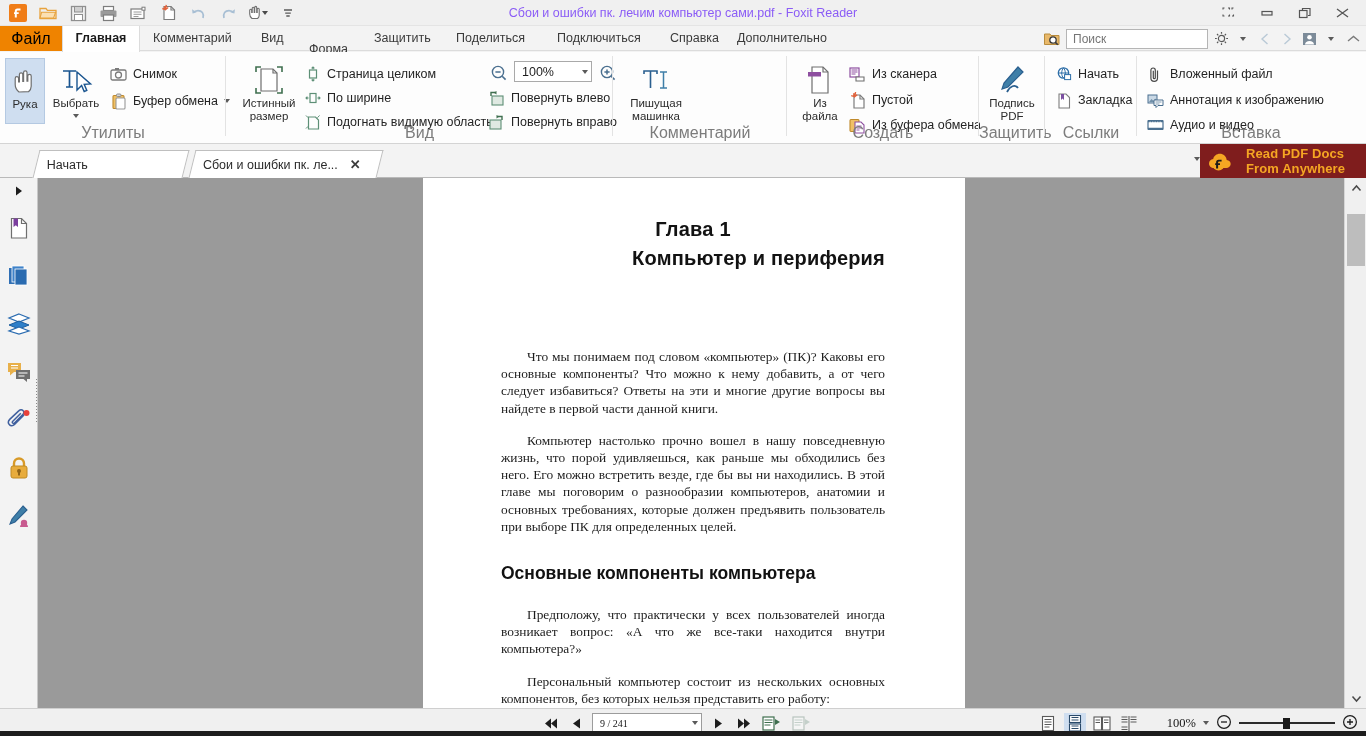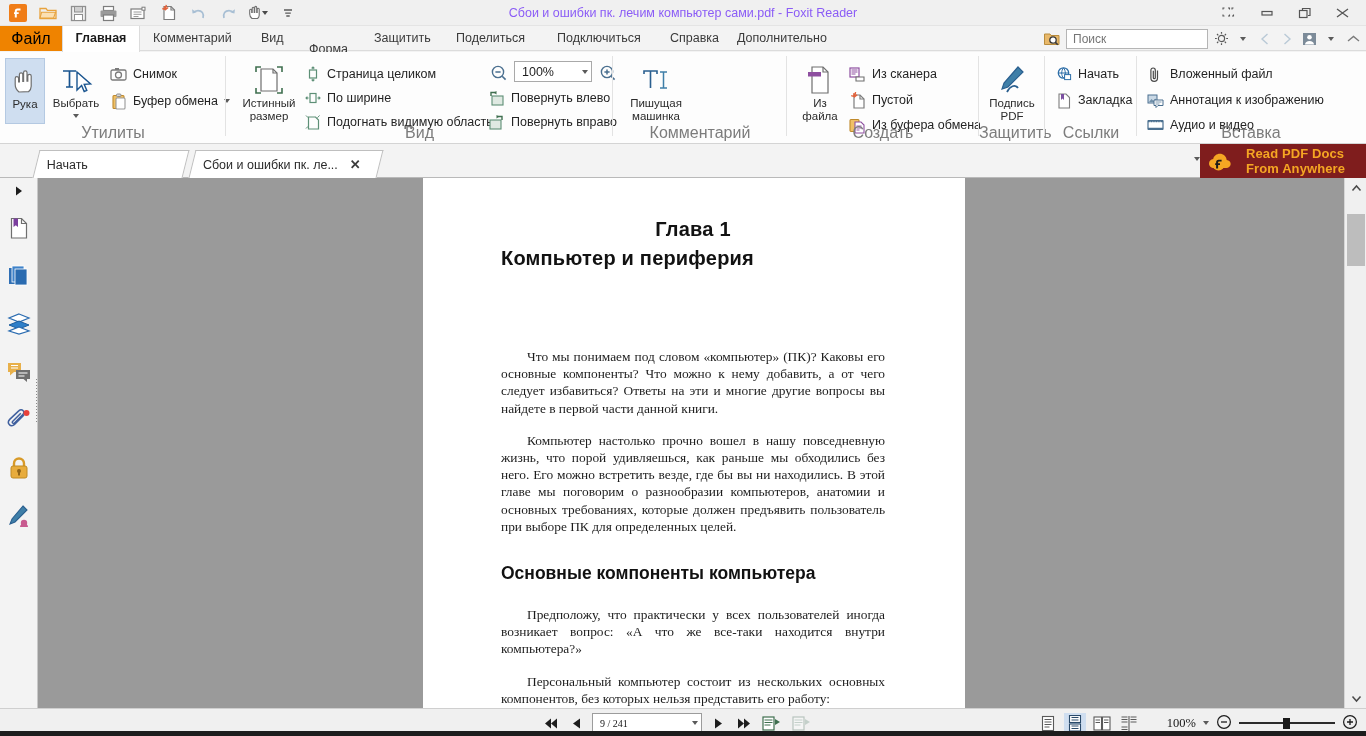--- a/index.html
+++ b/index.html
@@ -111,21 +111,21 @@
   .docarea{
     position:absolute; left:38px; top:178px; width:1306px; height:530px;
     background:#9a9a9a; overflow:hidden;
   }
   .page{
     position:absolute; left:385px; top:0px; width:542px; height:560px;
     background:#fff; box-shadow:0 0 0 0 rgba(0,0,0,0);
   }
   .page-inner{ position:absolute; left:78px; top:40px; width:384px; }
   .ch-num{ text-align:center; font-size:20px; font-weight:bold; color:#121212; letter-spacing:0.2px;}
-  .ch-title{ text-align:left; font-size:20px; font-weight:bold; color:#121212; margin-top:6px; letter-spacing:0.2px;}
+  .ch-title{ text-align:right; font-size:20px; font-weight:bold; color:#121212; margin-top:6px; letter-spacing:0.2px;}
   .para{
     font-family:"Liberation Serif", serif;
     font-size:13.4px; line-height:17.2px; color:#1d1d1d;
     text-align:justify; text-indent:26px; margin-top:15px;
   }
   .sub-h{
     font-family:"Liberation Sans", sans-serif;
     font-size:17.5px; font-weight:bold; line-height:21px; color:#111;
     margin-top:28px;
   }

